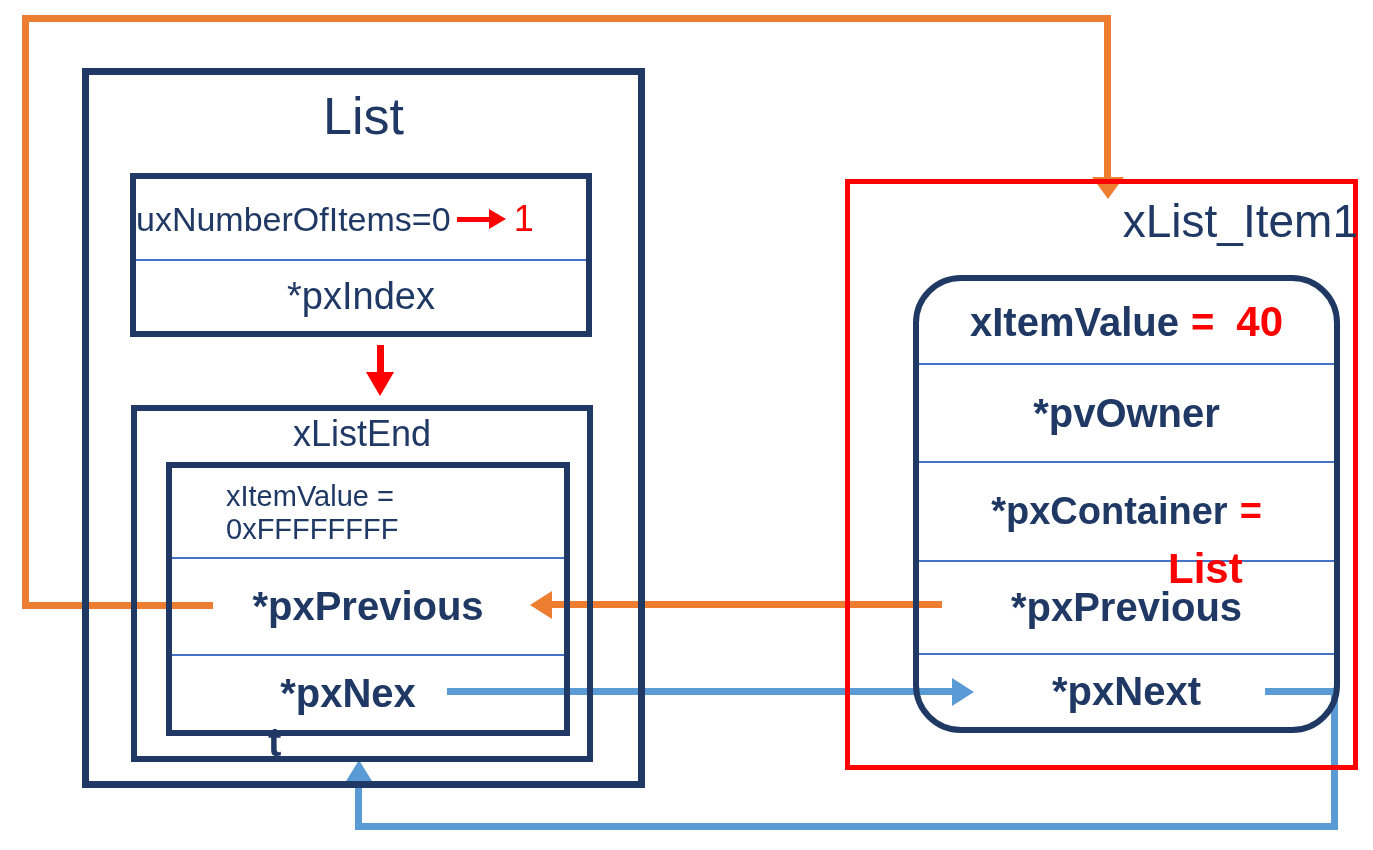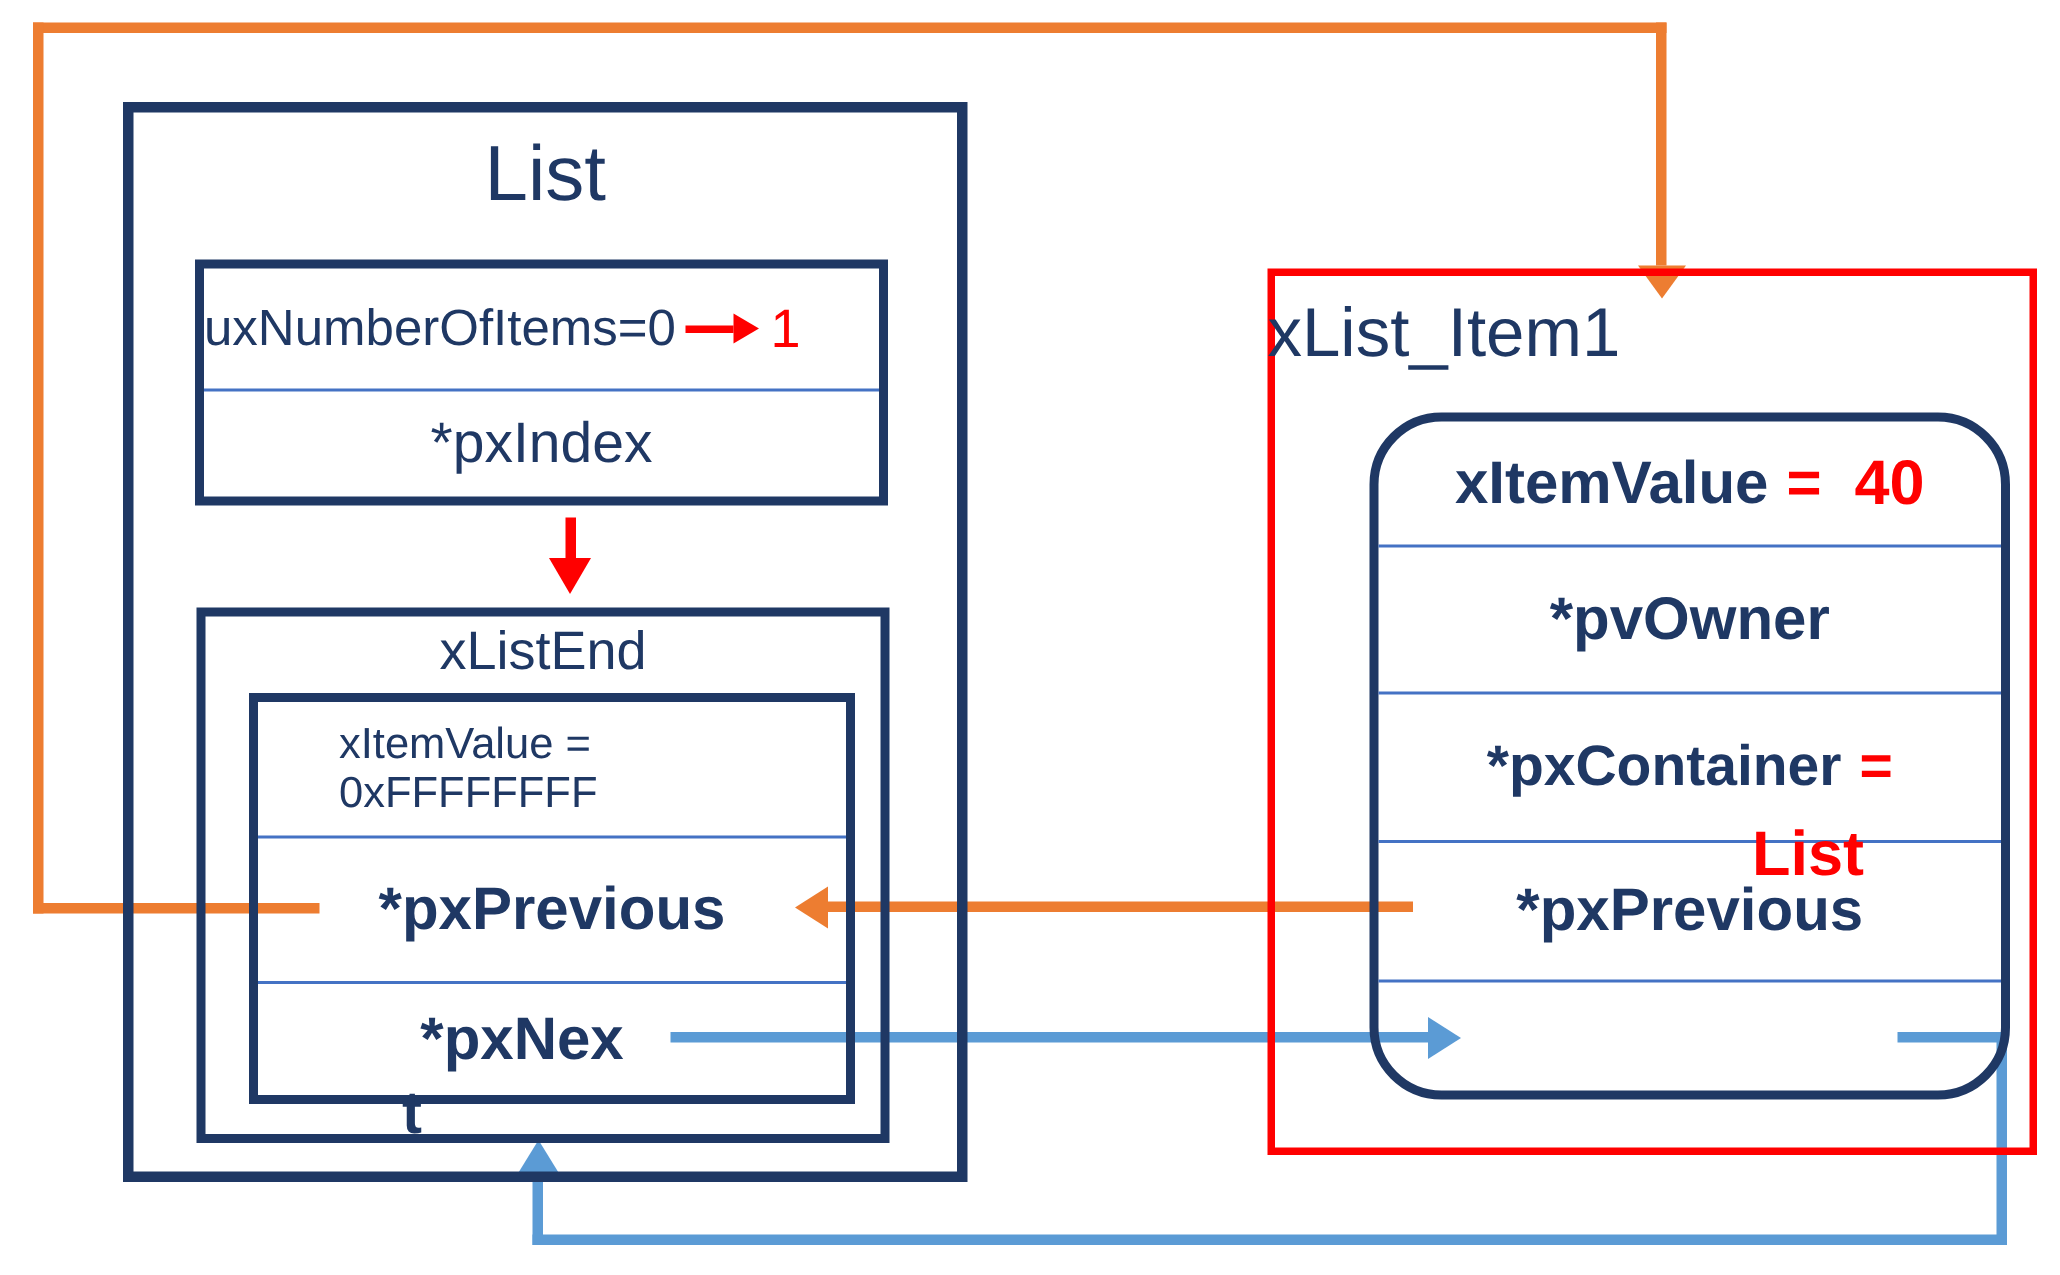--- a/index.html
+++ b/index.html
@@ -69,21 +69,21 @@
   }
   .wrapped-t{
     left:268px;top:722px;font-size:40px;font-weight:700;z-index:5;line-height:40px;
   }
 
   .item-red-box{
     left:845px;top:179px;width:513px;height:591px;
     border:5px solid #FF0000;box-sizing:border-box;
   }
   .item-title{
-    left:845px;top:192px;width:513px;text-align:left;font-size:46px;line-height:58px;
+    left:845px;top:192px;width:513px;text-align:right;font-size:46px;line-height:58px;
   }
   .item-rounded{
     left:888px;top:275px;width:427px;height:458px;
     border:6px solid #1F3864;border-radius:48px;box-sizing:border-box;
     display:flex;flex-direction:column;margin-left:25px;
   }
   .irow{
     display:flex;align-items:center;justify-content:center;
     font-weight:700;font-size:40px;
   }
@@ -178,16 +178,19 @@
     <div class="irow divided r-owner">
       <span>*pvOwner</span>
     </div>
     <div class="irow divided r-container">
       <span class="navy">*pxContainer</span>
       <span class="red eq-red">=</span>
     </div>
     <div class="irow divided r-prev">
       <span>*pxPrevious</span>
     </div>
+    <div class="irow r-next">
+      <span>*pxNext</span>
+    </div>
   </div>
   <div class="abs list-red red">List</div>
 
 </div>
 
 </body></html>

